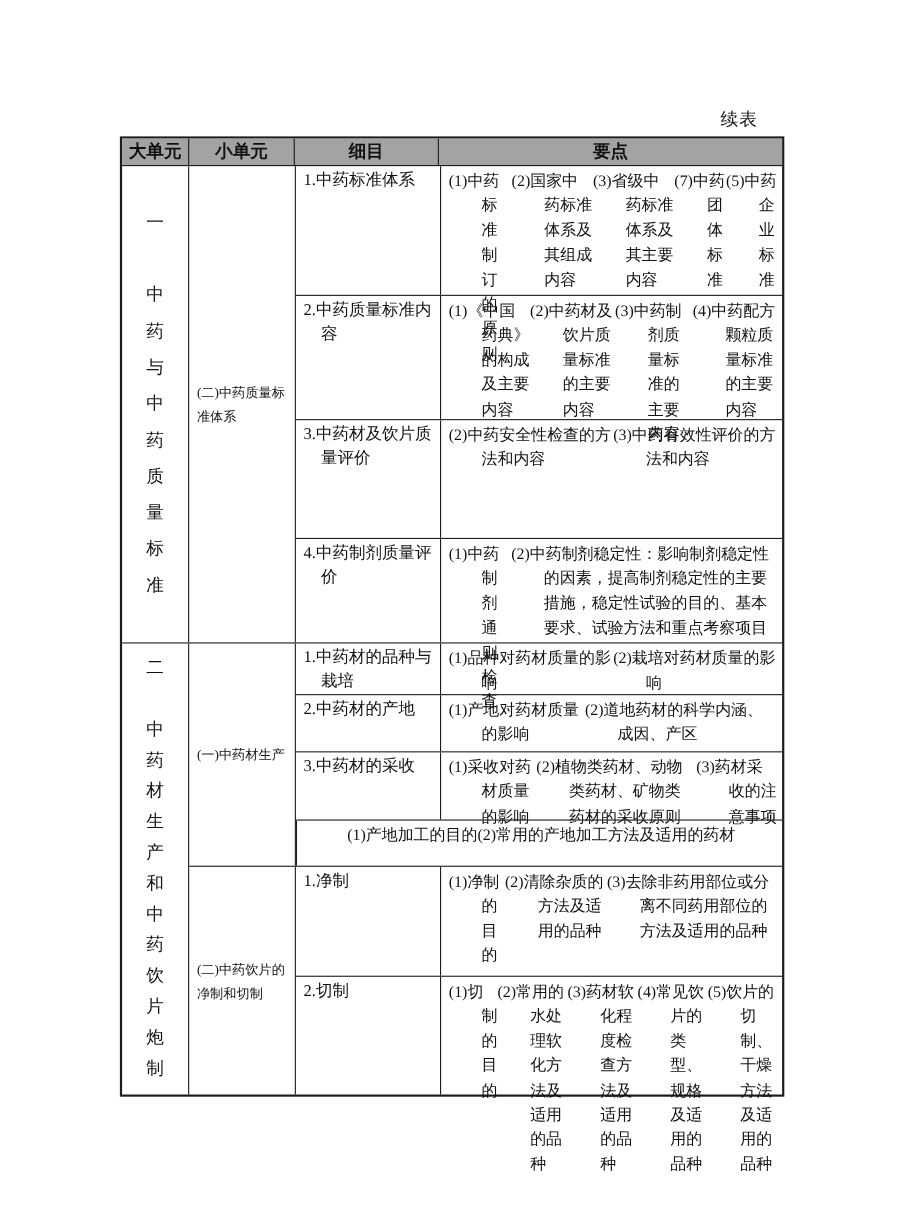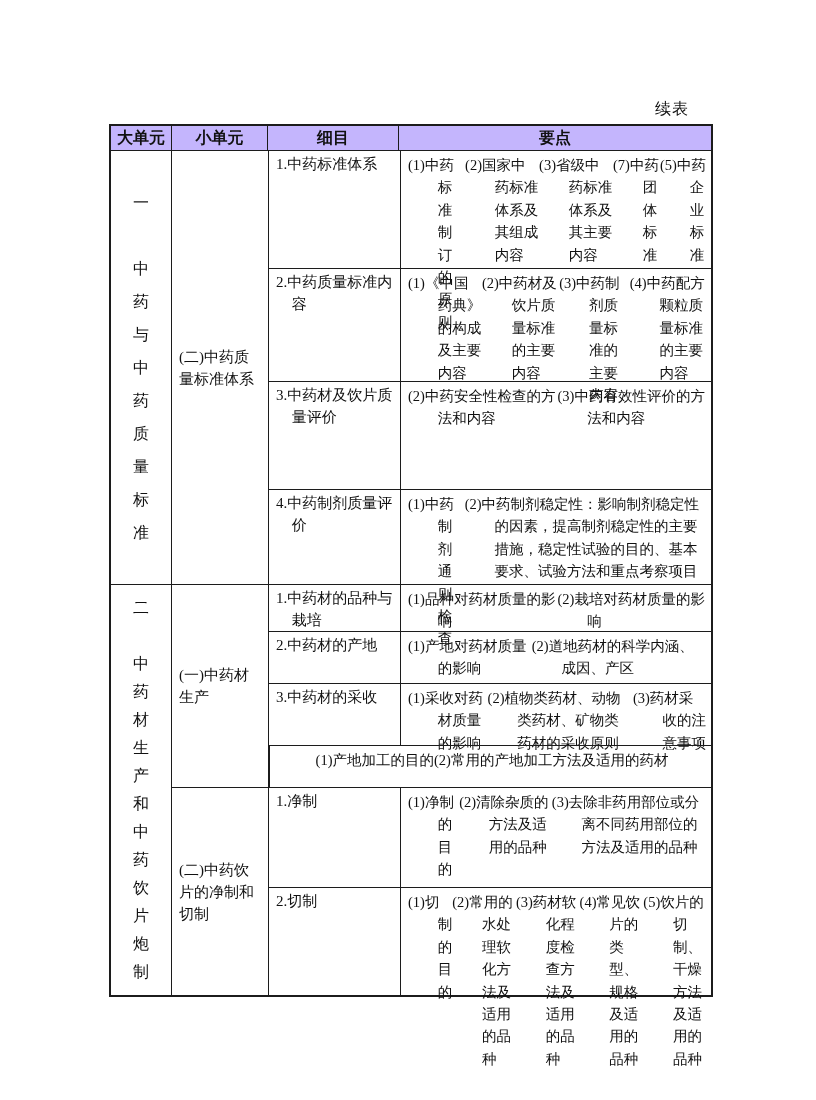--- a/index.html
+++ b/index.html
@@ -40,21 +40,21 @@
 
   
   .w1 { width: 60px; flex: 0 0 60px; }
   .w2 { width: 96px; flex: 0 0 96px; }
   .w3 { width: 131px; flex: 0 0 131px; }
   .w4 { flex: 1 1 auto; min-width: 0; }
 
   .hdr {
     display: flex;
     height: 25px;
-    background: #c4b5fd;
+    background: #a3a3a3;
     border-bottom: 1px solid #1c1c1c;
   }
   .hcell {
     display: flex;
     align-items: center;
     justify-content: center;
     font-weight: bold;
     font-size: 16px;
   }
   .hcell + .hcell { border-left: 1px solid #1c1c1c; }
@@ -80,21 +80,21 @@
     display: flex;
     flex-direction: column;
   }
   .subsection { display: flex; }
   .subsection + .subsection { border-top: 1px solid #1c1c1c; }
 
   .subunit-cell {
     display: flex;
     align-items: center;
     padding: 4px 5px 4px 7px;
-    font-size: 15px;
+    font-size: 12px;
     line-height: 22px;
   }
   .subunit-text {
     padding-left: 0;
     word-break: break-all;
   }
 
   .rows {
     flex: 1 1 auto;
     min-width: 0;

